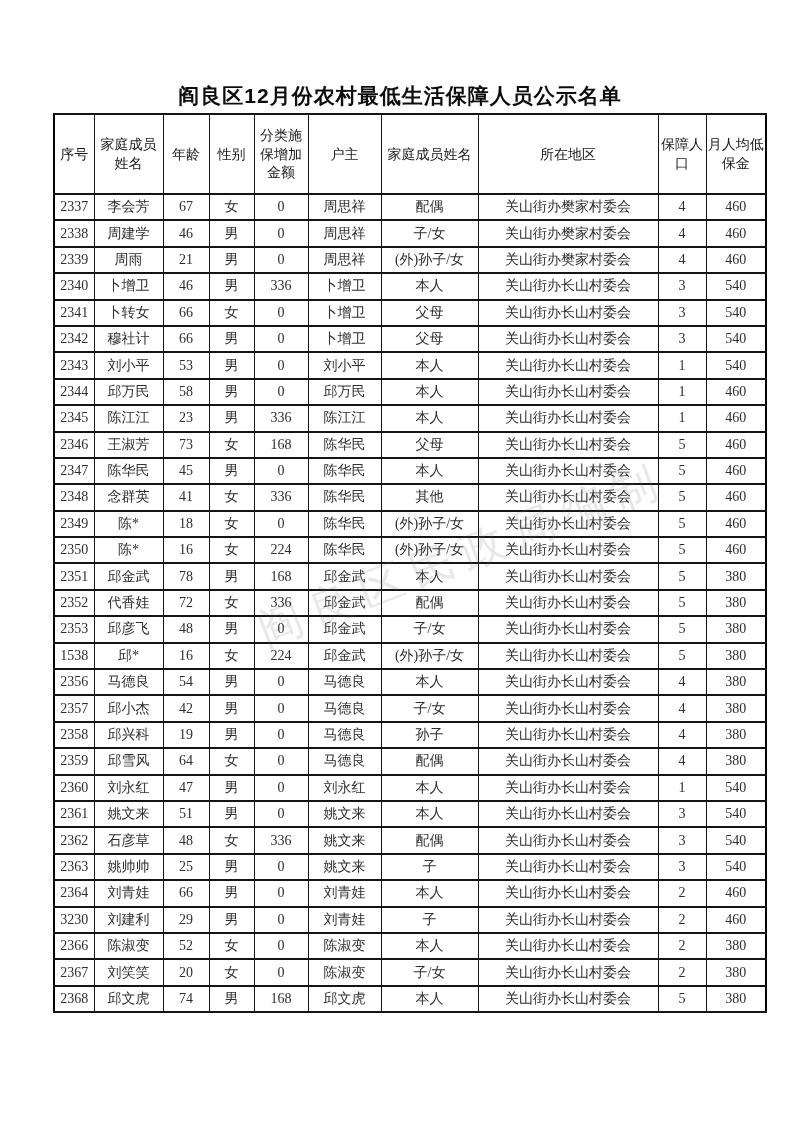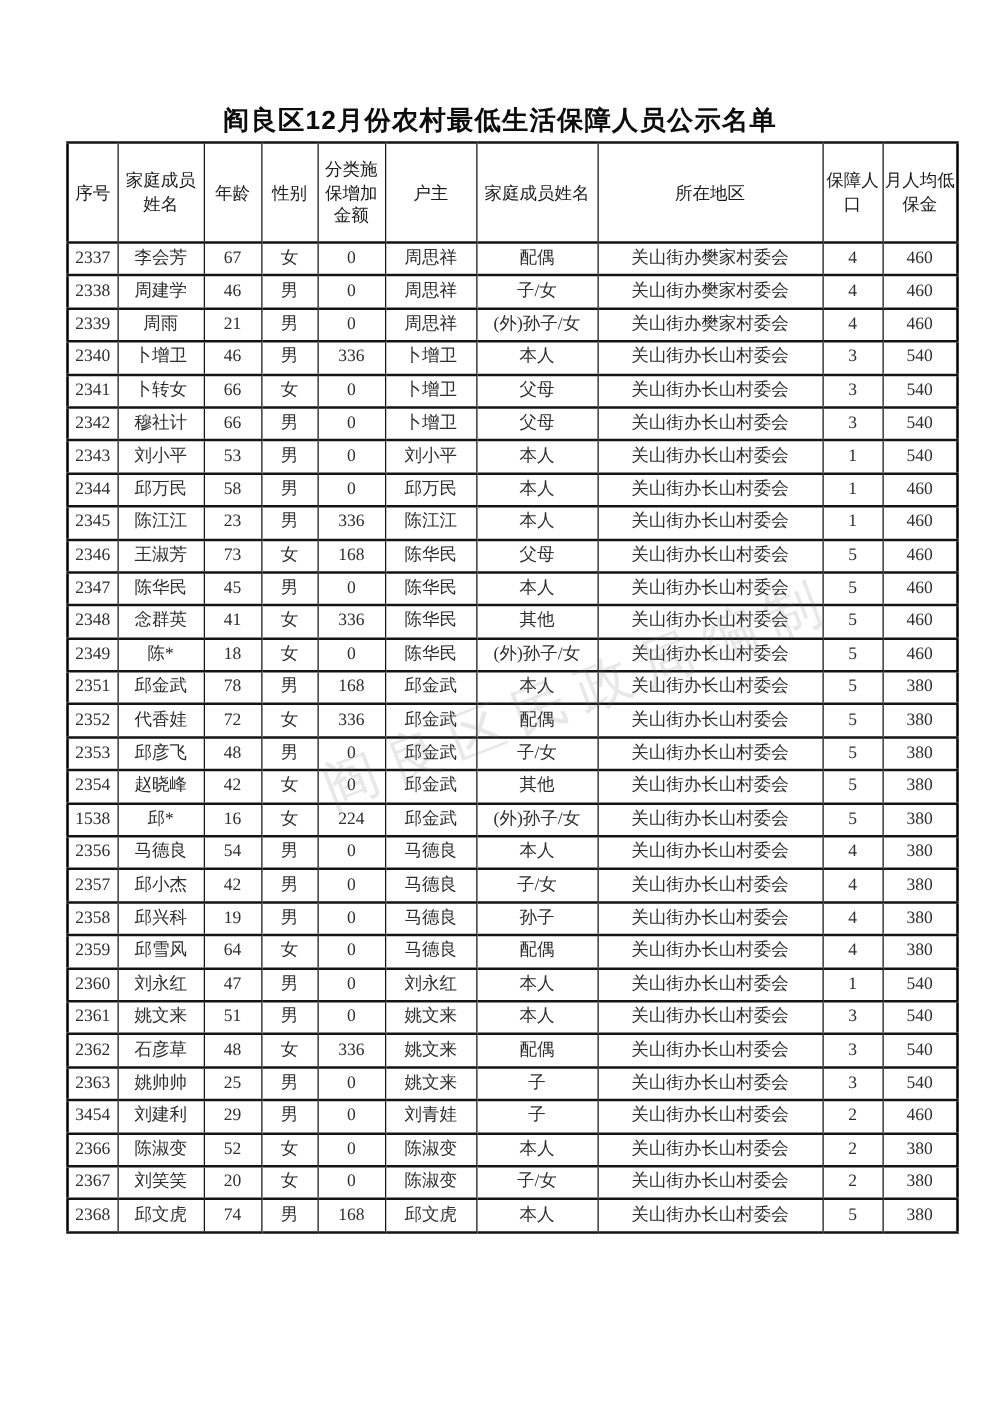--- a/index.html
+++ b/index.html
@@ -272,20 +272,32 @@
           <td>18</td>
           <td>女</td>
           <td>0</td>
           <td>陈华民</td>
           <td>(外)孙子/女</td>
           <td>关山街办长山村委会</td>
           <td>5</td>
           <td>460</td>
         </tr>
         <tr>
+          <td>2350</td>
+          <td>陈*</td>
+          <td>16</td>
+          <td>女</td>
+          <td>224</td>
+          <td>陈华民</td>
+          <td>(外)孙子/女</td>
+          <td>关山街办长山村委会</td>
+          <td>5</td>
+          <td>460</td>
+        </tr>
+        <tr>
           <td>2351</td>
           <td>邱金武</td>
           <td>78</td>
           <td>男</td>
           <td>168</td>
           <td>邱金武</td>
           <td>本人</td>
           <td>关山街办长山村委会</td>
           <td>5</td>
           <td>380</td>
@@ -308,32 +320,20 @@
           <td>48</td>
           <td>男</td>
           <td>0</td>
           <td>邱金武</td>
           <td>子/女</td>
           <td>关山街办长山村委会</td>
           <td>5</td>
           <td>380</td>
         </tr>
         <tr>
-          <td>2354</td>
-          <td>赵晓峰</td>
-          <td>42</td>
-          <td>女</td>
-          <td>0</td>
-          <td>邱金武</td>
-          <td>其他</td>
-          <td>关山街办长山村委会</td>
-          <td>5</td>
-          <td>380</td>
-        </tr>
-        <tr>
           <td>1538</td>
           <td>邱*</td>
           <td>16</td>
           <td>女</td>
           <td>224</td>
           <td>邱金武</td>
           <td>(外)孙子/女</td>
           <td>关山街办长山村委会</td>
           <td>5</td>
           <td>380</td>
@@ -428,21 +428,33 @@
           <td>25</td>
           <td>男</td>
           <td>0</td>
           <td>姚文来</td>
           <td>子</td>
           <td>关山街办长山村委会</td>
           <td>3</td>
           <td>540</td>
         </tr>
         <tr>
-          <td>3454</td>
+          <td>2364</td>
+          <td>刘青娃</td>
+          <td>66</td>
+          <td>男</td>
+          <td>0</td>
+          <td>刘青娃</td>
+          <td>本人</td>
+          <td>关山街办长山村委会</td>
+          <td>2</td>
+          <td>460</td>
+        </tr>
+        <tr>
+          <td>3230</td>
           <td>刘建利</td>
           <td>29</td>
           <td>男</td>
           <td>0</td>
           <td>刘青娃</td>
           <td>子</td>
           <td>关山街办长山村委会</td>
           <td>2</td>
           <td>460</td>
         </tr>

